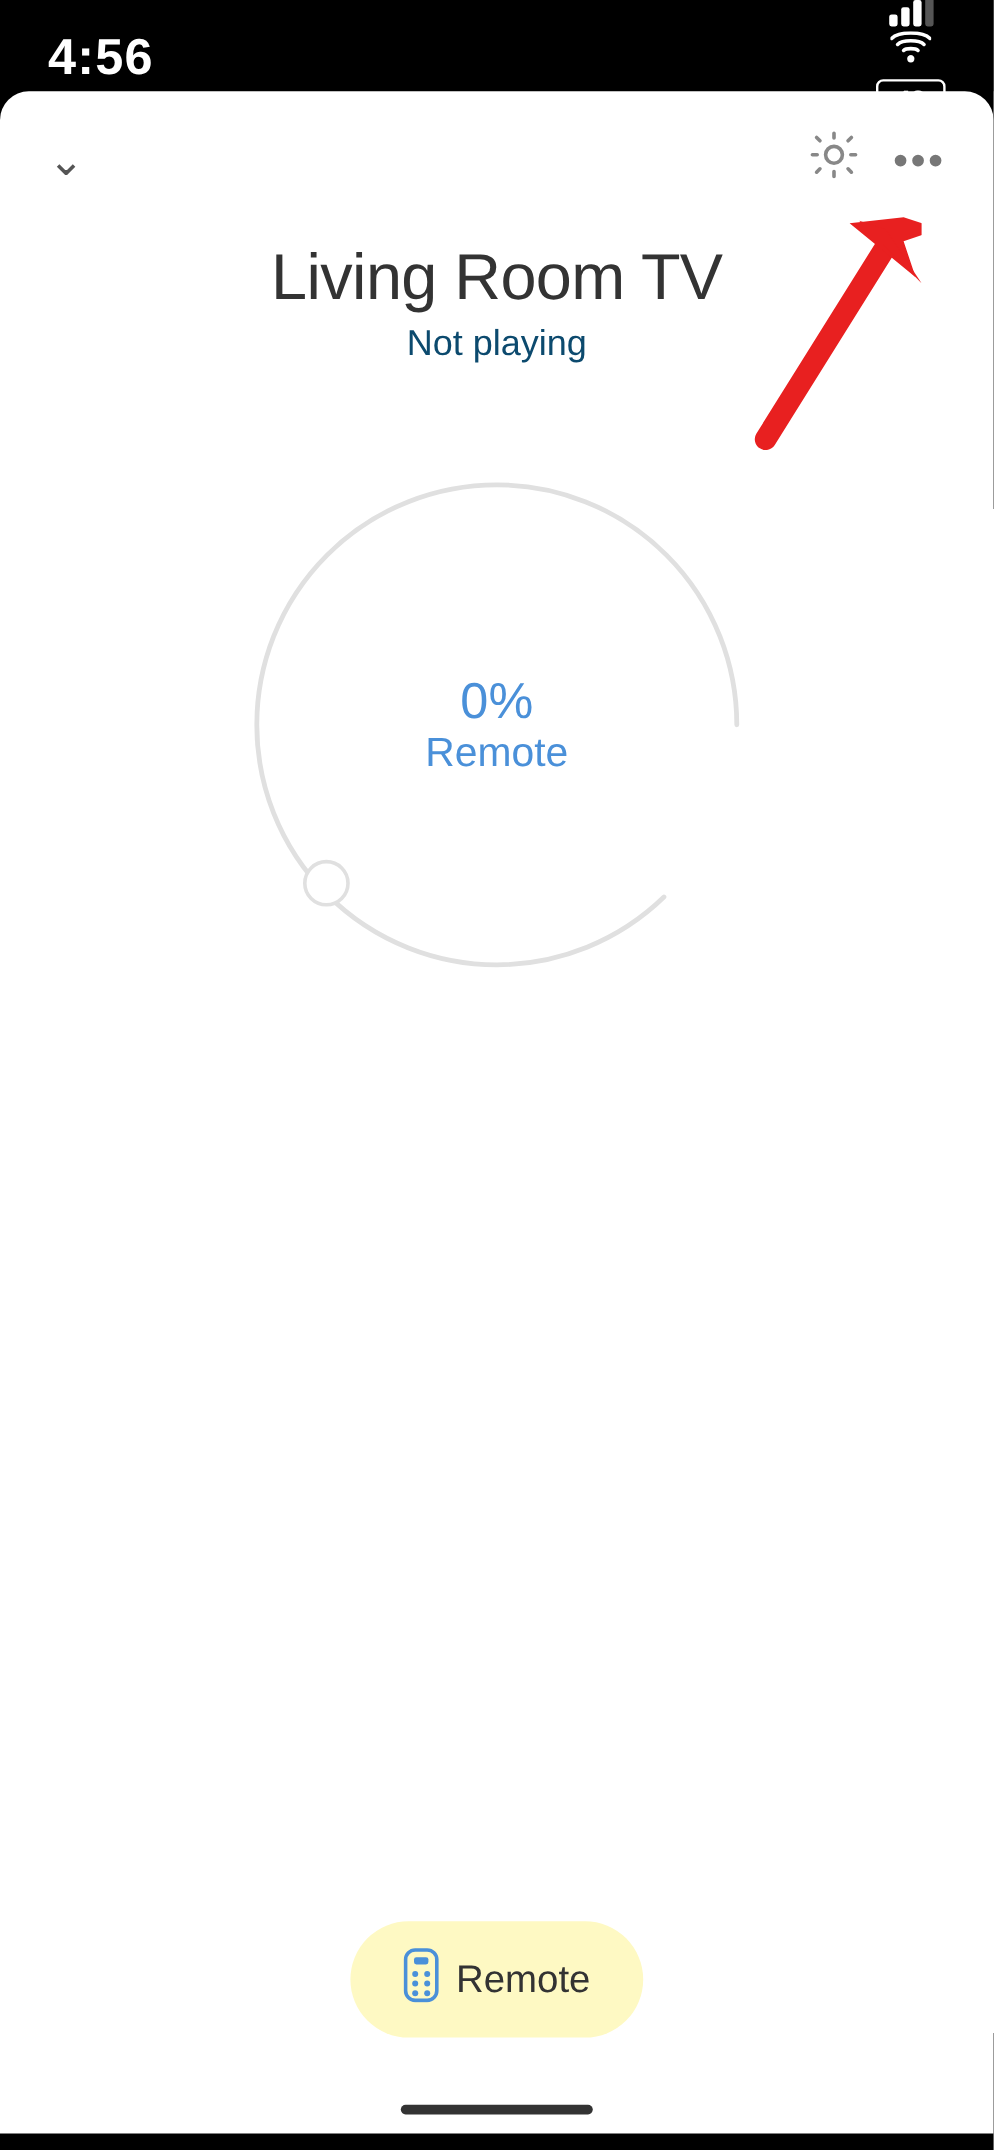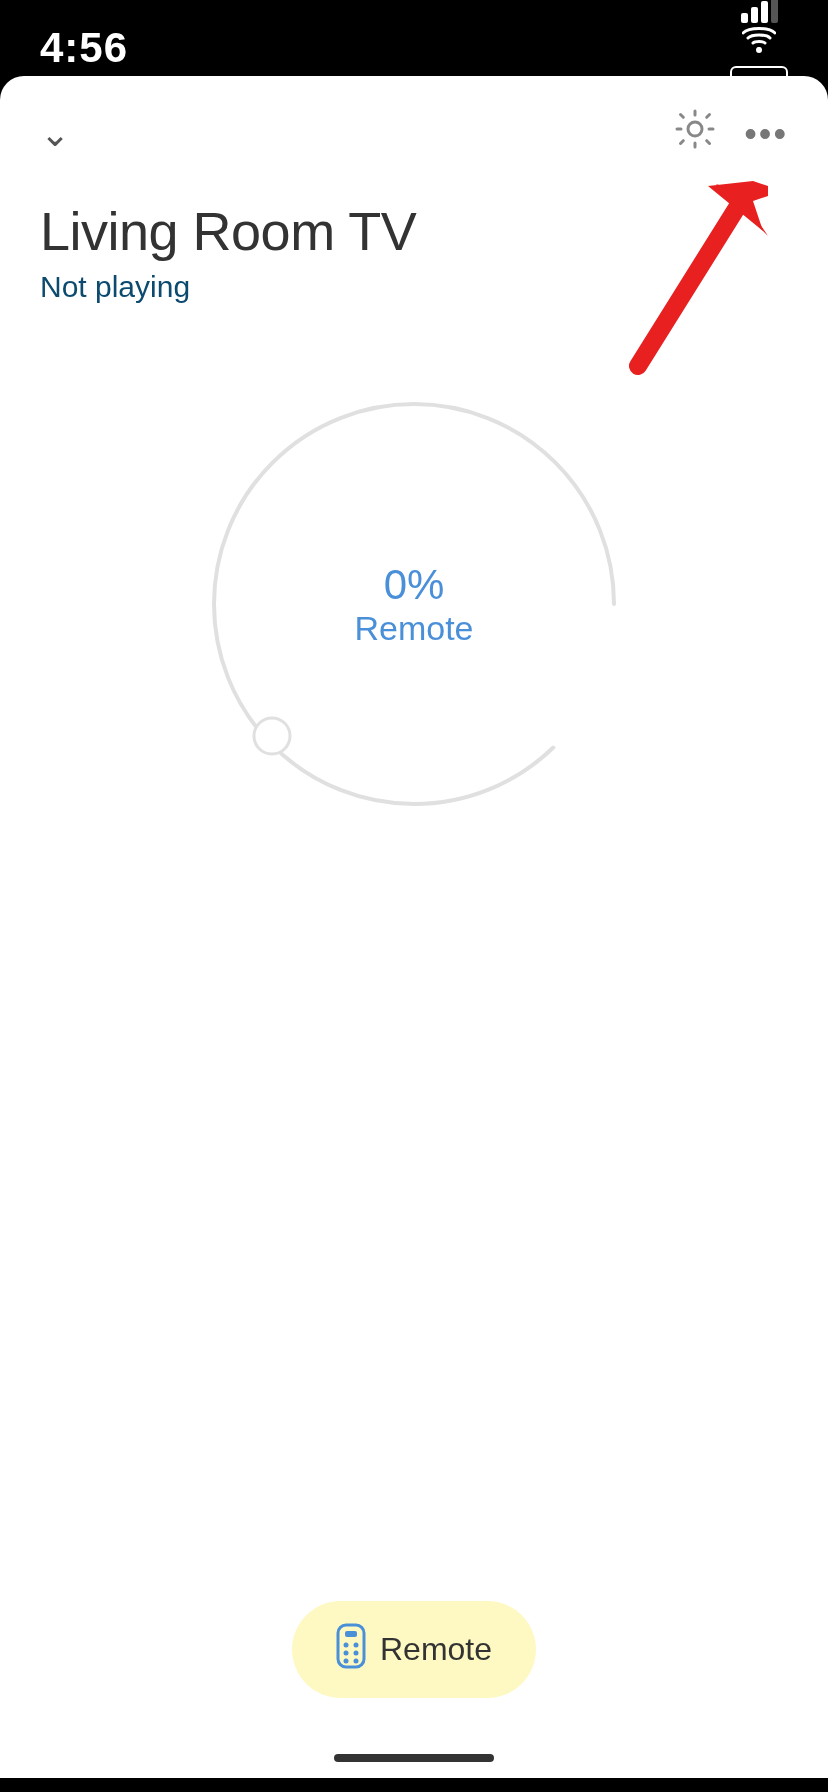--- a/index.html
+++ b/index.html
@@ -108,21 +108,21 @@
 
     .more-icon {
       font-size: 36px;
       color: #777;
       cursor: pointer;
       letter-spacing: 2px;
     }
 
     
     .device-title-area {
-      text-align: left;
+      text-align: center;
       padding: 20px 40px 0;
     }
 
     .device-title {
       font-size: 54px;
       font-weight: 400;
       color: #333;
       letter-spacing: -0.5px;
     }
 

